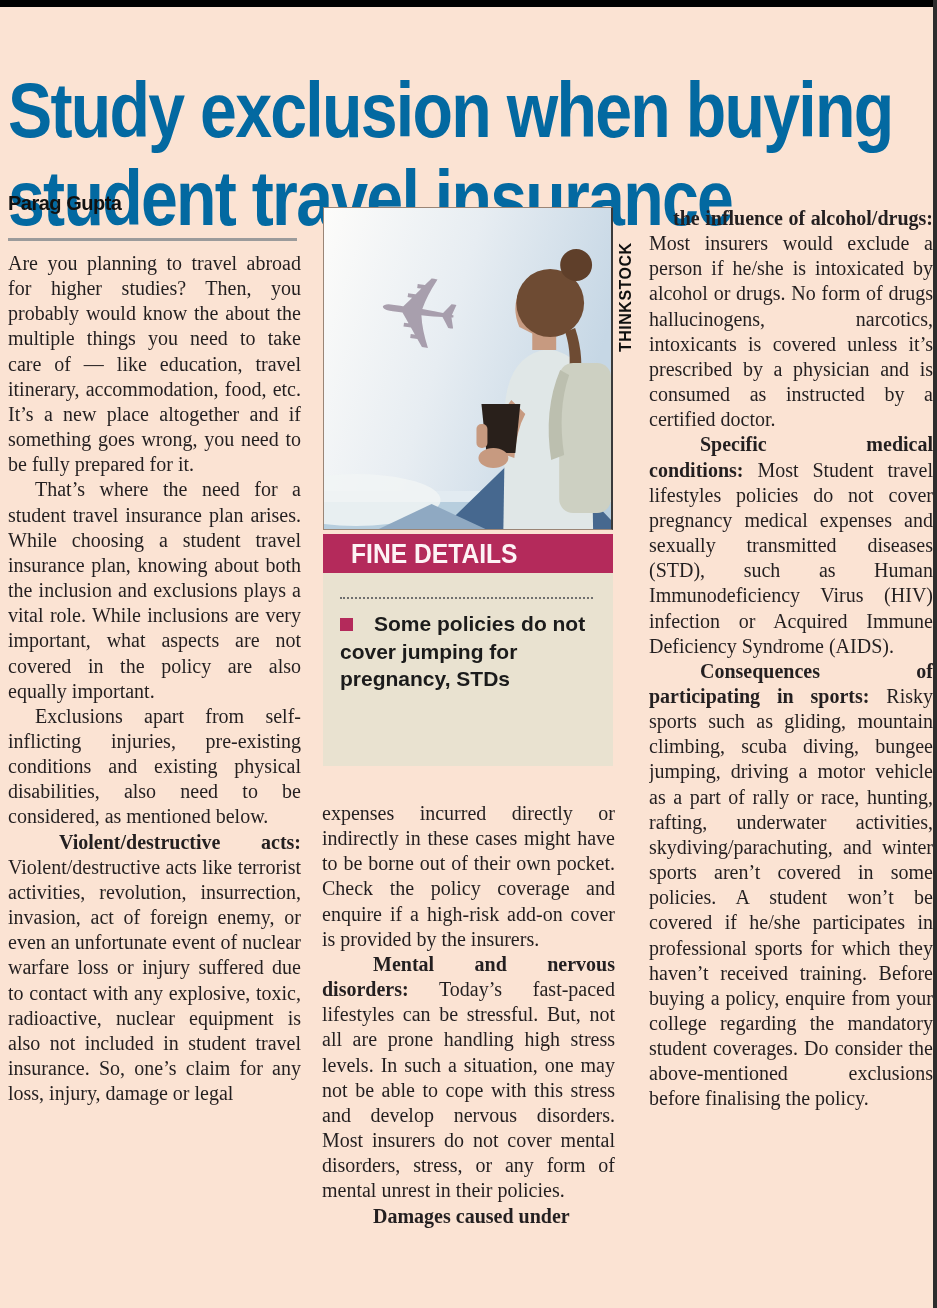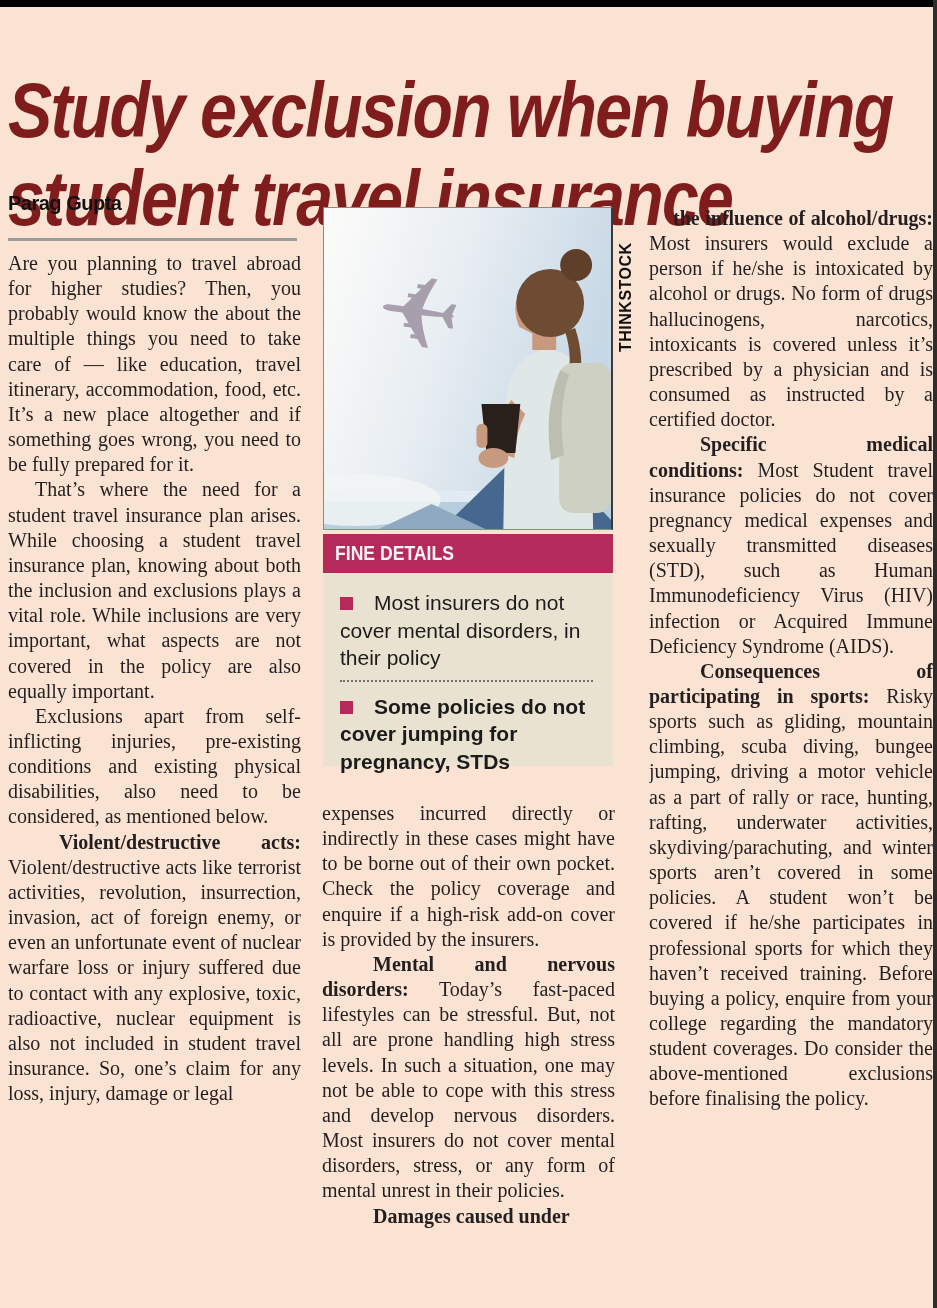--- a/index.html
+++ b/index.html
@@ -6,22 +6,22 @@
   body{
     width:937px;height:1308px;position:relative;overflow:hidden;
     background:#fbe3d3;color:#231f20;
     font-family:"Liberation Serif", serif;
   }
   .topbar{position:absolute;left:0;top:0;width:937px;height:7px;background:#000;}
   .edge-strip{position:absolute;right:0;top:0;width:4px;height:1308px;background:#2d2d2d;}
 
   .headline{
     position:absolute;left:8px;top:14px;width:928px;
-    font-family:"Liberation Sans", sans-serif;font-weight:bold;font-style:italic;
-    font-size:77px;line-height:88px;letter-spacing:-2px;color:#7f1d1d;
+    font-family:"Liberation Sans", sans-serif;font-weight:bold;
+    font-size:77px;line-height:88px;letter-spacing:-2px;color:#0369a1;
   }
   .hl-line{display:inline-block;transform:scaleX(0.86);transform-origin:0 50%;white-space:nowrap;}
 
   .byline{
     position:absolute;left:8px;top:192px;
     font-family:"Liberation Sans", sans-serif;font-weight:bold;
     font-size:20px;letter-spacing:-0.5px;color:#111;
   }
   .byline-rule{position:absolute;left:8px;top:238px;width:289px;height:3px;background:#9b9b9b;}
 
@@ -48,21 +48,21 @@
     font-family:"Liberation Sans", sans-serif;font-weight:bold;font-size:16px;
     letter-spacing:0.5px;color:#101010;
     writing-mode:vertical-rl;transform:rotate(180deg);
     text-align:left;line-height:21px;
   }
 
   .fd-bar{
     position:absolute;left:323px;top:534px;width:290px;height:39px;
     background:#b42a5b;color:#fdf2f5;
     font-family:"Liberation Sans", sans-serif;font-weight:bold;
-    font-size:20px;line-height:39px;box-sizing:border-box;padding-left:12px;
+    font-size:28px;line-height:39px;box-sizing:border-box;padding-left:28px;
   }
   .fd-bar .condensed{display:inline-block;transform:scaleX(0.88);transform-origin:0 50%;white-space:nowrap;letter-spacing:0;}
   .fd-body{
     position:absolute;left:323px;top:573px;width:290px;height:193px;
     background:#e9e2d0;box-sizing:border-box;padding:16px 12px 0 17px;
     font-family:"Liberation Sans", sans-serif;font-size:21px;line-height:27.5px;color:#1b1b1b;
     text-align:left;
   }
   .fd-item{margin:0;}
   .fd-item.bold{font-weight:bold;}
@@ -123,27 +123,26 @@
       <ellipse cx="170" cy="250" rx="15" ry="10" fill="#c79a80"></ellipse>
     </g>
   </svg>
 </div>
 <div class="photo-credit">THINKSTOCK</div>
 
 <div class="fd-bar">
   <span class="condensed">FINE DETAILS</span>
 </div>
 <div class="fd-body">
-    <p class="fd-item"><span class="fd-sq"></span><span>Most insurers do not cover mental disorders, in their policy</span></p>
     <div class="fd-sep"></div>
     <p class="fd-item bold"><span class="fd-sq"></span><span>Some policies do not cover jumping for pregnancy, STDs</span></p>
   </div>
 
 <div class="col col-2-text">
     <p class="para"><span>expenses incurred directly or indirectly in these cases might have to be borne out of their own pocket. Check the policy coverage and enquire if a high-risk add-on cover is provided by the insurers.</span></p>
     <p class="para indent"><b class="lead">Mental and nervous disorders:</b> <span>Today’s fast-paced lifestyles can be stressful. But, not all are prone handling high stress levels. In such a situation, one may not be able to cope with this stress and develop nervous disorders. Most insurers do not cover mental disorders, stress, or any form of mental unrest in their policies.</span></p>
     <p class="para indent"><b class="lead">Damages caused under</b><span></span></p>
   </div>
 <div class="col col-3">
     <p class="para"><b class="lead">the influence of alcohol/drugs:</b> <span>Most insurers would exclude a person if he/she is intoxicated by alcohol or drugs. No form of drugs hallucinogens, narcotics, intoxicants is covered unless it’s prescribed by a physician and is consumed as instructed by a certified doctor.</span></p>
-    <p class="para indent"><b class="lead">Specific medical conditions:</b> <span>Most Student travel insurance policies do not cover pregnancy medical expenses and sexually transmitted diseases (STD), such as Human Immunodeficiency Virus (HIV) infection or Acquired Immune Deficiency Syndrome (AIDS).</span></p>
+    <p class="para indent"><b class="lead">Specific medical conditions:</b> <span>Most Student travel lifestyles policies do not cover pregnancy medical expenses and sexually transmitted diseases (STD), such as Human Immunodeficiency Virus (HIV) infection or Acquired Immune Deficiency Syndrome (AIDS).</span></p>
     <p class="para indent"><b class="lead">Consequences of participating in sports:</b> <span>Risky sports such as gliding, mountain climbing, scuba diving, bungee jumping, driving a motor vehicle as a part of rally or race, hunting, rafting, underwater activities, skydiving/parachuting, and winter sports aren’t covered in some policies. A student won’t be covered if he/she participates in professional sports for which they haven’t received training. Before buying a policy, enquire from your college regarding the mandatory student coverages. Do consider the above-mentioned exclusions before finalising the policy.</span></p>
   </div>
 
 </body></html>

